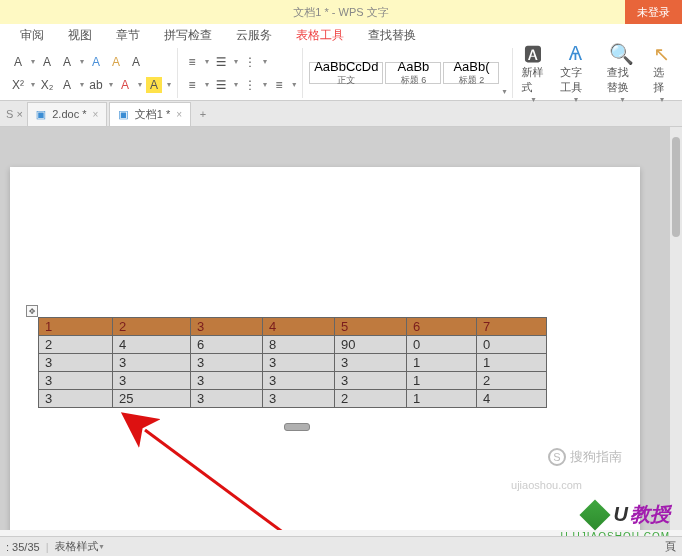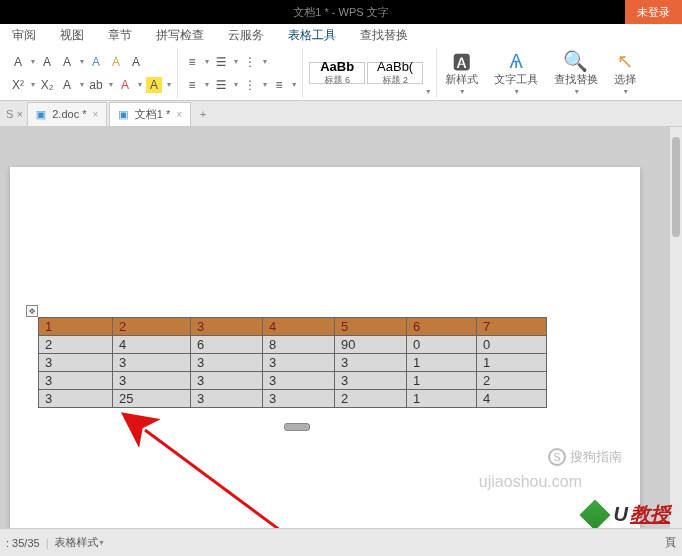--- a/index.html
+++ b/index.html
@@ -1,23 +1,23 @@
 <!DOCTYPE html>
 <html><head>
 <meta charset="utf-8">
 <style>
 * { margin: 0; padding: 0; box-sizing: border-box; font-family: "Microsoft YaHei", Arial, sans-serif; }
 body { width: 682px; height: 556px; background: #f4f4f4; overflow: hidden; position: relative; }
 
-.titlebar { height: 24px; background: #000000; display: flex; align-items: center; justify-content: center; position: relative; font-size: 11px; color: #888; }
+.titlebar { height: 24px; background: #fef9c3; display: flex; align-items: center; justify-content: center; position: relative; font-size: 11px; color: #888; }
 .titlebar .login-btn { position: absolute; right: 0; top: 0; height: 24px; padding: 0 12px; background: #e8653a; color: #fff; font-size: 11px; display: flex; align-items: center; cursor: pointer; }
 
-.menubar { height: 22px; background: #fff; display: flex; align-items: center; padding-left: 0; font-size: 12px; color: #555; }
+.menubar { height: 22px; background: #fff; display: flex; align-items: center; padding-left: 8px; font-size: 12px; color: #555; }
 .menubar .menu-item { padding: 0 12px; cursor: pointer; }
-.menubar .menu-item.active { color: #0c4a6e; }
+.menubar .menu-item.active { color: #ef4444; }
 
 .toolbar { height: 55px; background: #fff; border-bottom: 1px solid #ccc; display: flex; align-items: stretch; padding: 2px 4px; }
 .tool-group { border-right: 1px solid #e5e5e5; padding: 2px 6px; display: flex; flex-direction: column; justify-content: space-around; }
 .tool-row { display: flex; align-items: center; gap: 4px; font-size: 11px; color: #555; }
 .tool-icon { width: 16px; height: 16px; display: inline-flex; align-items: center; justify-content: center; font-size: 12px; }
 .style-box { border: 1px solid #ccc; padding: 2px 4px; font-size: 12px; text-align: center; min-width: 56px; height: 22px; display: flex; flex-direction: column; justify-content: center; }
 .style-box .big { font-size: 13px; }
 .style-box .small { font-size: 9px; color: #666; }
 .tool-col { display: flex; flex-direction: column; align-items: center; justify-content: center; padding: 2px 8px; font-size: 11px; color: #555; cursor: pointer; }
 .tool-col .big-icon { font-size: 20px; height: 22px; display: flex; align-items: center; }
@@ -36,29 +36,29 @@
 .data-table td, .data-table th { border: 1px solid #666; padding: 1px 6px; font-size: 13px; text-align: left; height: 18px; color: #333; }
 .data-table th { background: #bf7a3e; color: #7b1d1d; font-weight: normal; }
 .data-table td { background: #d9d9d9; }
 .col0 { width: 74px; } .col1 { width: 78px; } .col2 { width: 72px; } .col3 { width: 72px; } .col4 { width: 72px; } .col5 { width: 70px; } .col6 { width: 70px; }
 
 .table-handle { position: absolute; top: 178px; left: 26px; width: 12px; height: 12px; border: 1px solid #888; background: #f8f8f8; font-size: 8px; display: flex; align-items: center; justify-content: center; color: #666; }
 .resize-handle { position: absolute; background: #b0b0b0; border: 1px solid #888; width: 26px; height: 8px; border-radius: 3px; }
 
 .arrow-svg { position: absolute; top: 245px; left: 120px; pointer-events: none; }
 
-.statusbar { position: absolute; bottom: 0; left: 0; right: 0; height: 28px; background: #e8e8e8; border-top: 1px solid #ccc; display: flex; align-items: center; font-size: 11px; color: #555; padding: 0 6px; }
+.statusbar { position: absolute; bottom: 0; left: 0; right: 0; height: 20px; background: #e8e8e8; border-top: 1px solid #ccc; display: flex; align-items: center; font-size: 11px; color: #555; padding: 0 6px; }
 .statusbar .sep { margin: 0 6px; color: #bbb; }
 .statusbar .spacer { flex: 1; }
 .wm1 { position: absolute; right: 60px; bottom: 90px; color: #bbb; font-size: 13px; display: flex; align-items: center; gap: 4px; }
 .wm1 .circ { width: 18px; height: 18px; border: 2px solid #bbb; border-radius: 50%; display: flex; align-items: center; justify-content: center; font-size: 11px; }
-.wm2 { position: absolute; right: 100px; bottom: 65px; color: #ccc; font-size: 16px; }
+.wm2 { position: absolute; right: 100px; bottom: 65px; color: #ccc; font-size: 11px; }
 .wm3 { position: absolute; right: 12px; bottom: 28px; display: flex; align-items: center; gap: 2px; font-size: 20px; font-weight: bold; font-style: italic; }
 .wm3 .diamond { width: 22px; height: 22px; background: linear-gradient(135deg,#3fa73f,#2d8b2d); transform: rotate(45deg); margin-right: 6px; }
-.wm3 .u { color: #333; } .wm3 .k { color: #b91c1c; text-decoration: underline; }
+.wm3 .u { color: #333; } .wm3 .k { color: #a21caf; }
 .wm4 { position: absolute; right: 12px; bottom: 14px; color: #3fa73f; font-size: 10px; letter-spacing: 1px; }
 
 .scrollbar-v { position: absolute; right: 0; top: 0; bottom: 0; width: 12px; background: #e8e8e8; }
 .scrollbar-v .thumb { position: absolute; left: 2px; right: 2px; top: 10px; height: 100px; background: #bbb; border-radius: 4px; }
 </style>
 </head>
 <body>
 
 <div class="titlebar">
   <span>文档1 * - WPS 文字</span>
@@ -116,21 +116,25 @@
       <span class="tool-icon">☰</span>
         <span class="dd">▾</span>
       <span class="tool-icon">⋮</span>
         <span class="dd">▾</span>
       <span class="tool-icon">≡</span>
         <span class="dd">▾</span>
     </div>
   </div>
   <div class="tool-group" style="flex-direction:row;align-items:center;gap:2px">
     <div class="style-box">
-      <div class="big" style="font-weight:bold">AaBb</div>
+      <div class="big">AaBbCcDd</div>
+      <div class="small">正文</div>
+    </div>
+    <div class="style-box">
+      <div class="big" style="font-weight:normal">AaBb</div>
       <div class="small">标题 6</div>
     </div>
     <div class="style-box">
       <div class="big" style="font-weight:normal">AaBb(</div>
       <div class="small">标题 2</div>
     </div>
     <span class="dd" style="align-self:flex-end">▾</span>
   </div>
   <div class="tool-col">
     <div class="big-icon">🅰</div>

